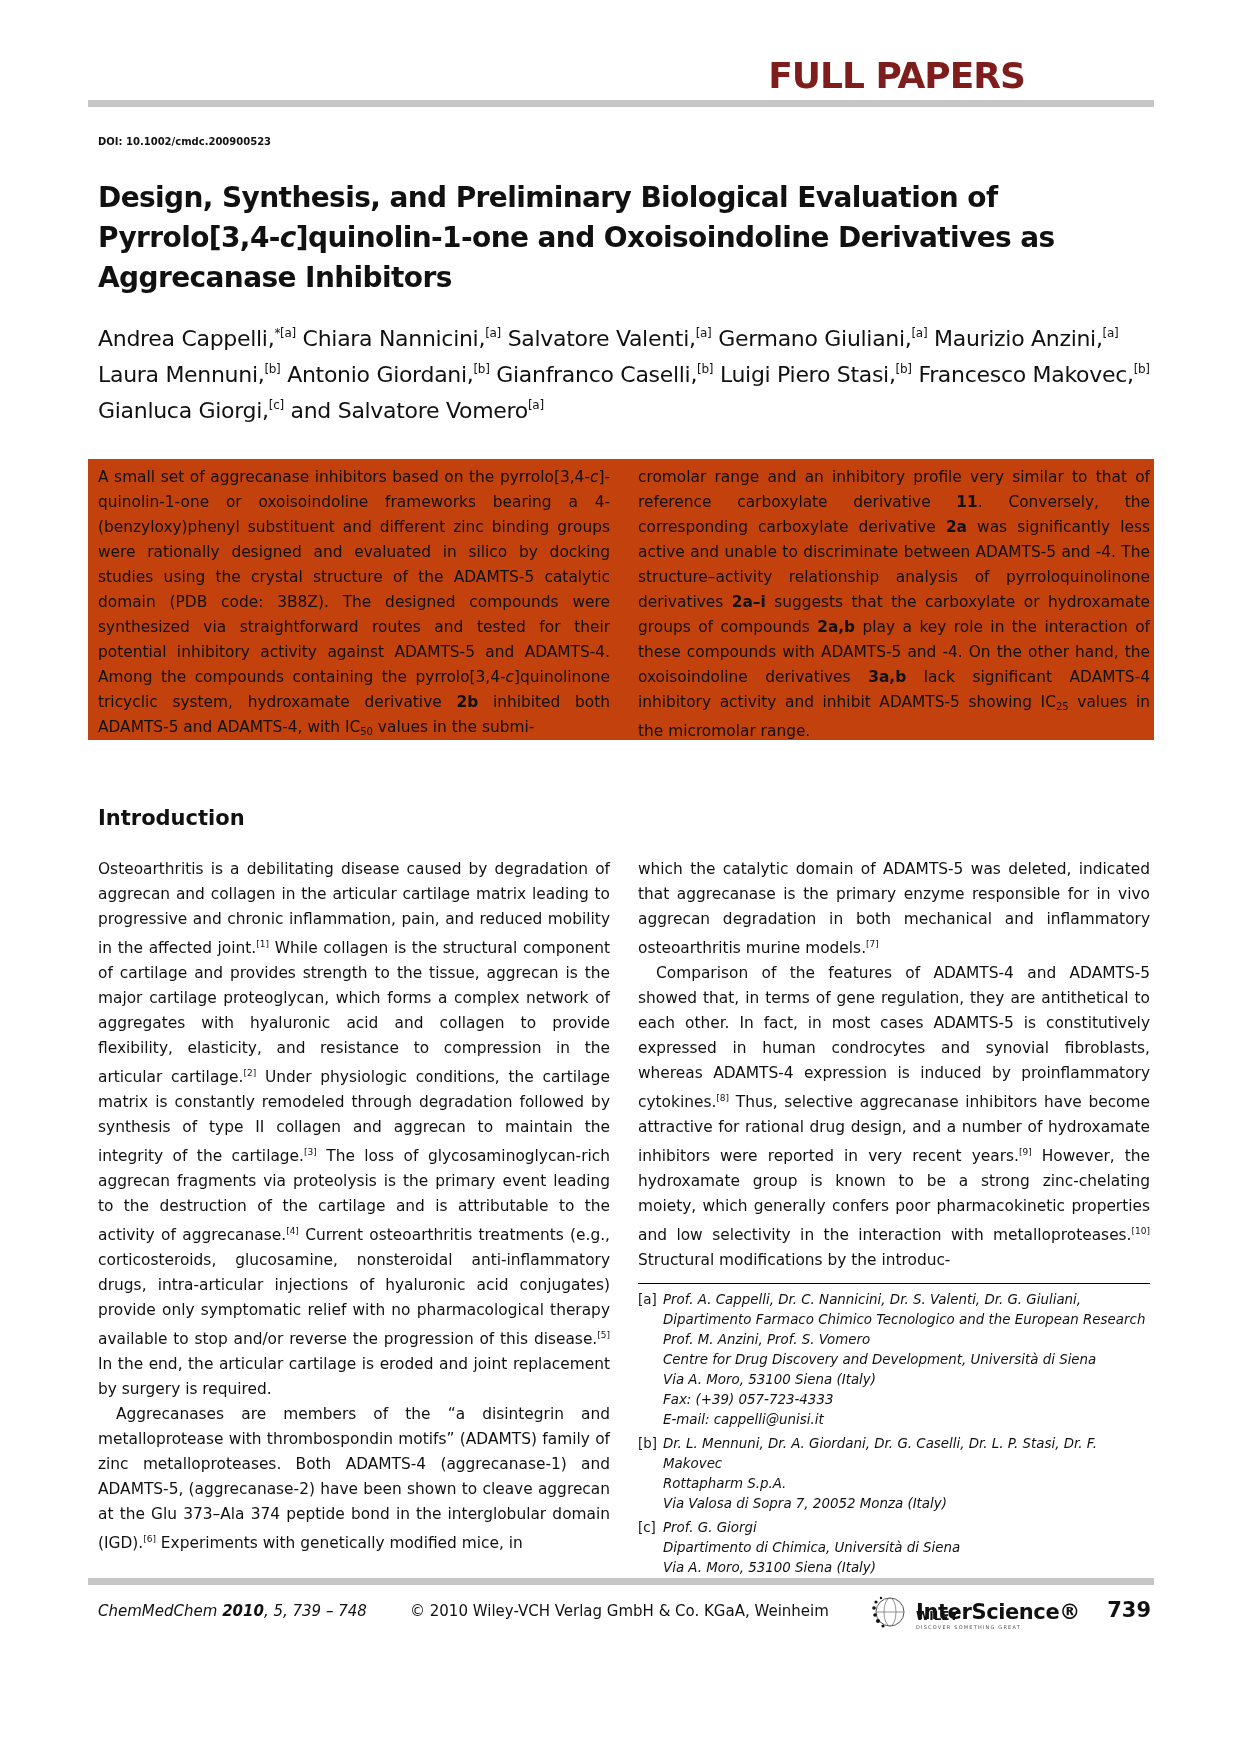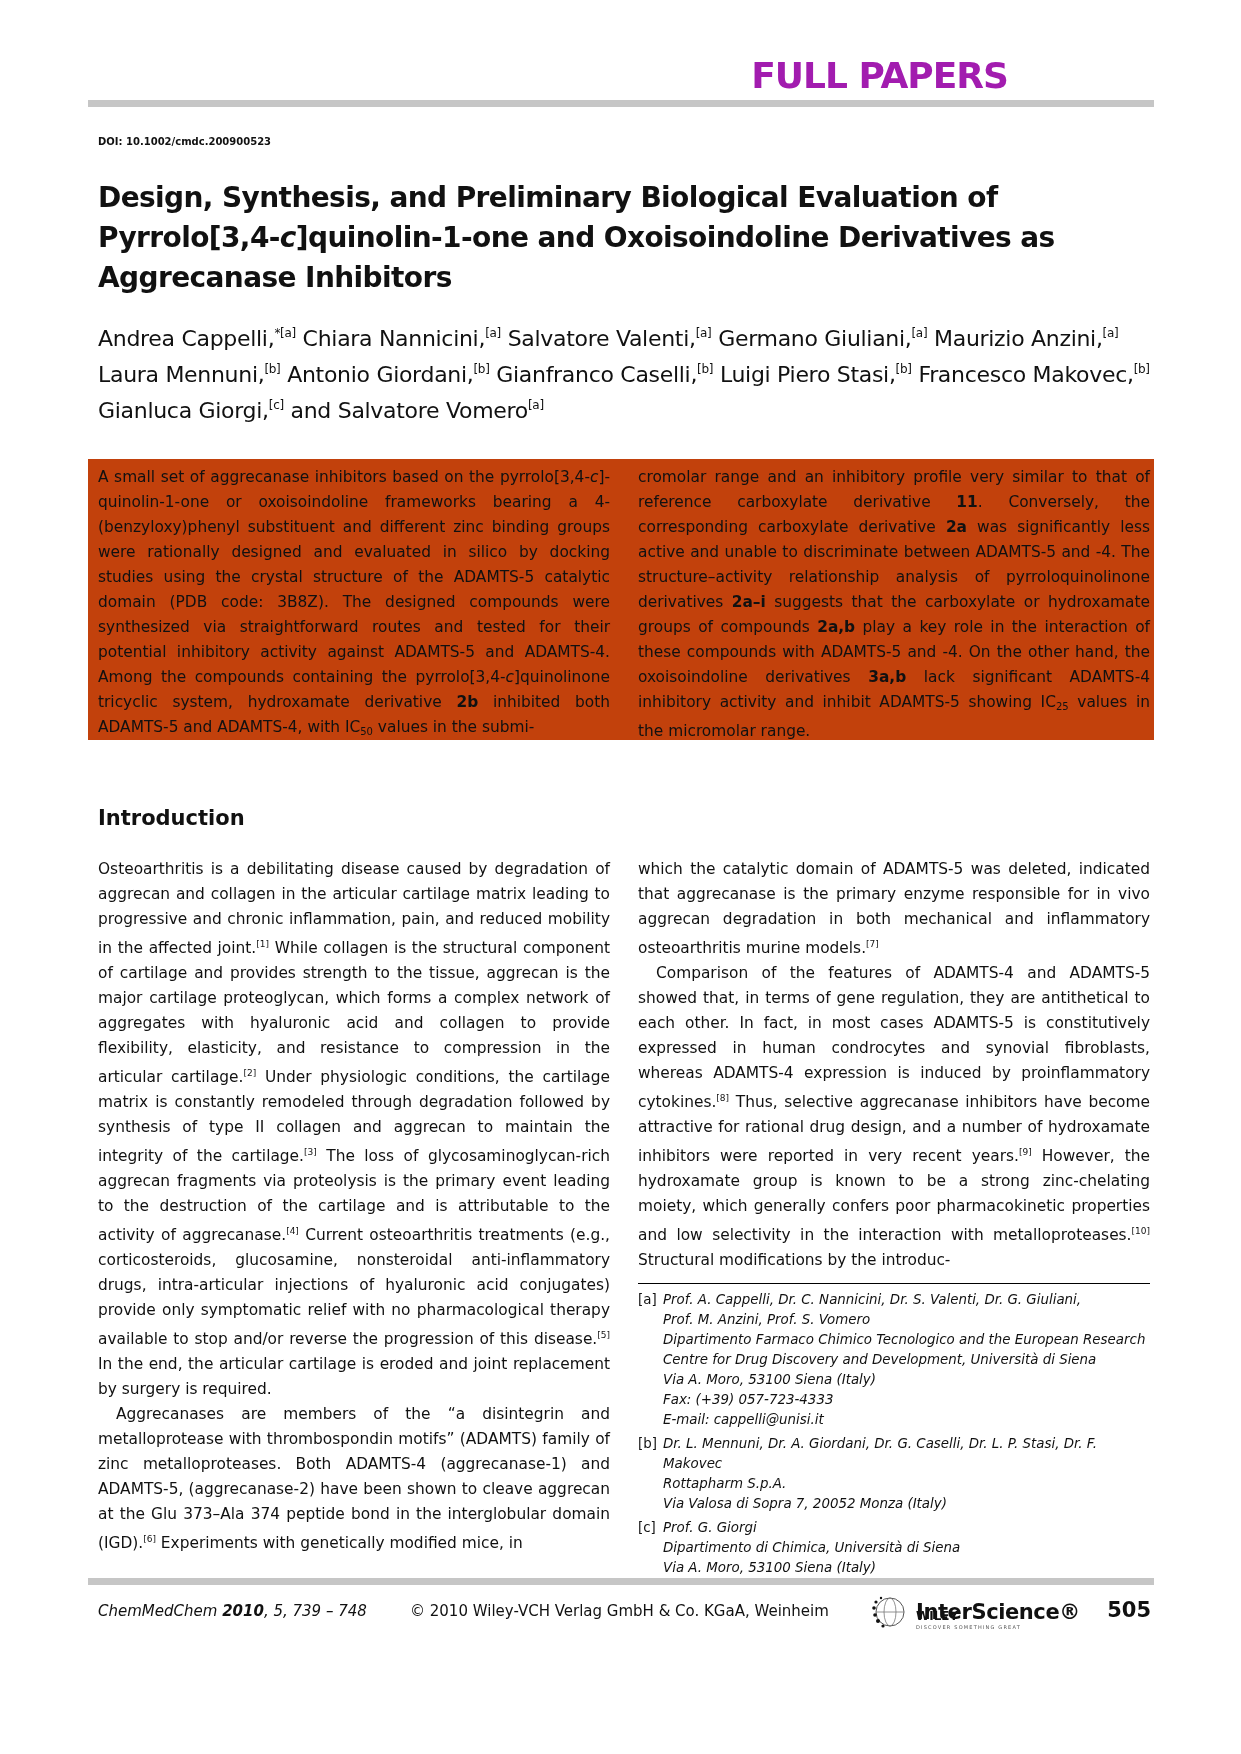--- a/index.html
+++ b/index.html
@@ -1,19 +1,19 @@
 <!DOCTYPE html>
 <html><head>
 <meta charset="utf-8">
 <style>
   html, body { margin:0; padding:0; background:#fff; }
   body { width:1241px; height:1754px; position:relative; overflow:hidden;
          font-family:"DejaVu Sans", "Liberation Sans", sans-serif; color:#111; }
-  .header-label { position:absolute; right:233px; top:55px; font-size:36px; font-weight:bold;
-                  color:#a21caf; letter-spacing:-1px; font-family:"DejaVu Sans", sans-serif; }
+  .header-label { position:absolute; right:216px; top:55px; font-size:36px; font-weight:bold;
+                  color:#7f1d1d; letter-spacing:-1px; font-family:"DejaVu Sans", sans-serif; }
   .header-rule { position:absolute; left:88px; top:100px; width:1066px; height:7px; background:#c6c6c6; }
   .doi { position:absolute; left:98px; top:136px; font-size:10px; font-weight:bold; }
   .title { position:absolute; left:98px; top:178px; width:1060px; font-size:28px; font-weight:bold;
            line-height:40px; letter-spacing:-0.6px; }
   .authors { position:absolute; left:98px; top:318px; width:1060px; font-size:22px; line-height:31px;
              letter-spacing:-0.3px; }
   .authors sup { font-size:12px; vertical-align:9px; }
   .abstract { position:absolute; left:88px; top:459px; width:1066px; height:281px; background:#c2410c; }
   .abs-col { position:absolute; top:6px; width:512px; font-size:15.4px; line-height:25px;
              text-align:justify; }
@@ -82,22 +82,22 @@
   <p><span>which the catalytic domain of ADAMTS-5 was deleted, indicated that aggrecanase is the primary enzyme responsible for in vivo aggrecan degradation in both mechanical and inflammatory osteoarthritis murine models.</span><sup class="ref">[7]</sup></p>
   <p class="indent"><span>Comparison of the features of ADAMTS-4 and ADAMTS-5 showed that, in terms of gene regulation, they are antithetical to each other. In fact, in most cases ADAMTS-5 is constitutively expressed in human condrocytes and synovial fibroblasts, whereas ADAMTS-4 expression is induced by proinflammatory cytokines.</span><sup class="ref">[8]</sup><span> Thus, selective aggrecanase inhibitors have become attractive for rational drug design, and a number of hydroxamate inhibitors were reported in very recent years.</span><sup class="ref">[9]</sup><span> However, the hydroxamate group is known to be a strong zinc-chelating moiety, which generally confers poor pharmacokinetic properties and low selectivity in the interaction with metalloproteases.</span><sup class="ref">[10]</sup><span> Structural modifications by the introduc-</span></p>
 </div>
 
 <div class="aff-rule"></div>
 <div class="affil">
   <div class="aff-block">
     <div class="aff-tag">[a]</div>
     <div class="aff-lines">
       <div>Prof. A. Cappelli, Dr. C. Nannicini, Dr. S. Valenti, Dr. G. Giuliani,</div>
+      <div>Dipartimento Farmaco Chimico Tecnologico and the European Research</div>
       <div>Prof. M. Anzini, Prof. S. Vomero</div>
-      <div>Dipartimento Farmaco Chimico Tecnologico and the European Research</div>
       <div>Centre for Drug Discovery and Development, Università di Siena</div>
       <div>Via A. Moro, 53100 Siena (Italy)</div>
       <div>Fax: (+39) 057-723-4333</div>
       <div>E-mail: cappelli@unisi.it</div>
     </div>
   </div>
   <div class="aff-block">
     <div class="aff-tag">[b]</div>
     <div class="aff-lines">
       <div>Dr. L. Mennuni, Dr. A. Giordani, Dr. G. Caselli, Dr. L. P. Stasi, Dr. F. Makovec</div>
@@ -127,13 +127,13 @@
       <circle cx="4" cy="15" r="1.8" fill="#111"></circle>
     <circle cx="5" cy="22" r="1.8" fill="#111"></circle>
       <circle cx="8" cy="28" r="2" fill="#111"></circle>
     <circle cx="13" cy="33" r="1.6" fill="#111"></circle>
       <circle cx="11" cy="5" r="1.2" fill="#111"></circle>
   </svg>
   <span class="wiley">WILEY</span>
   <span class="brand">InterScience®</span>
   <span class="tag">DISCOVER SOMETHING GREAT</span>
 </div>
-<div class="footer page">505</div>
+<div class="footer page">739</div>
 
 </body></html>

